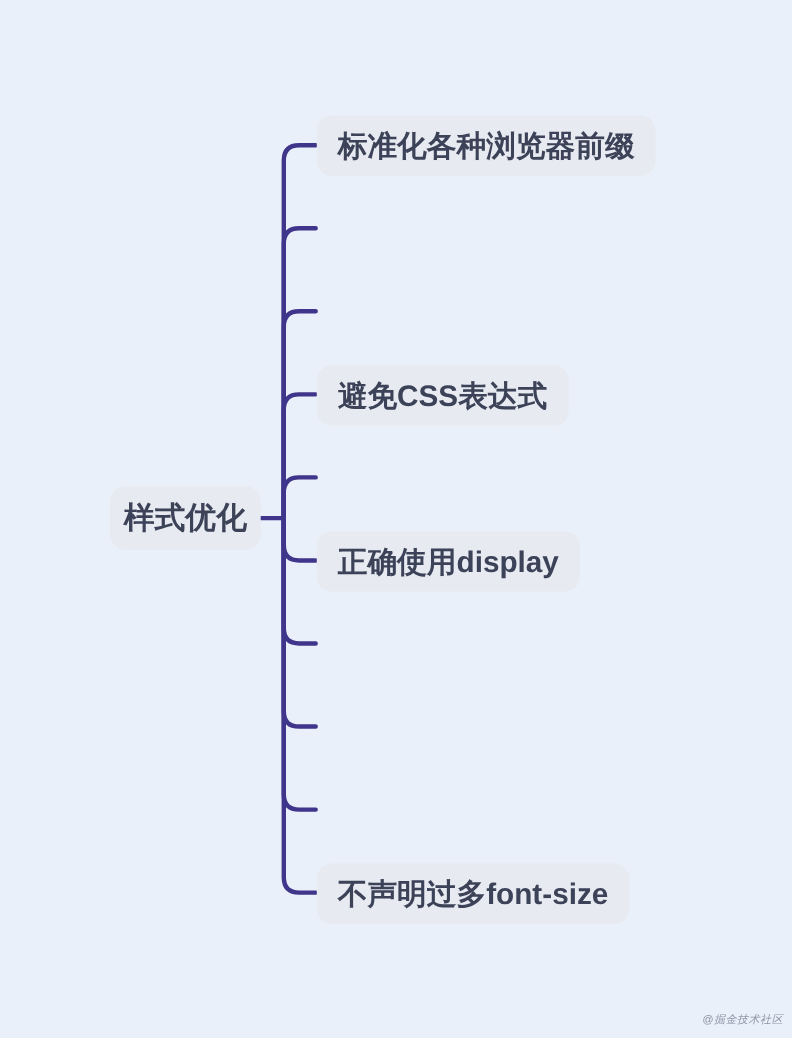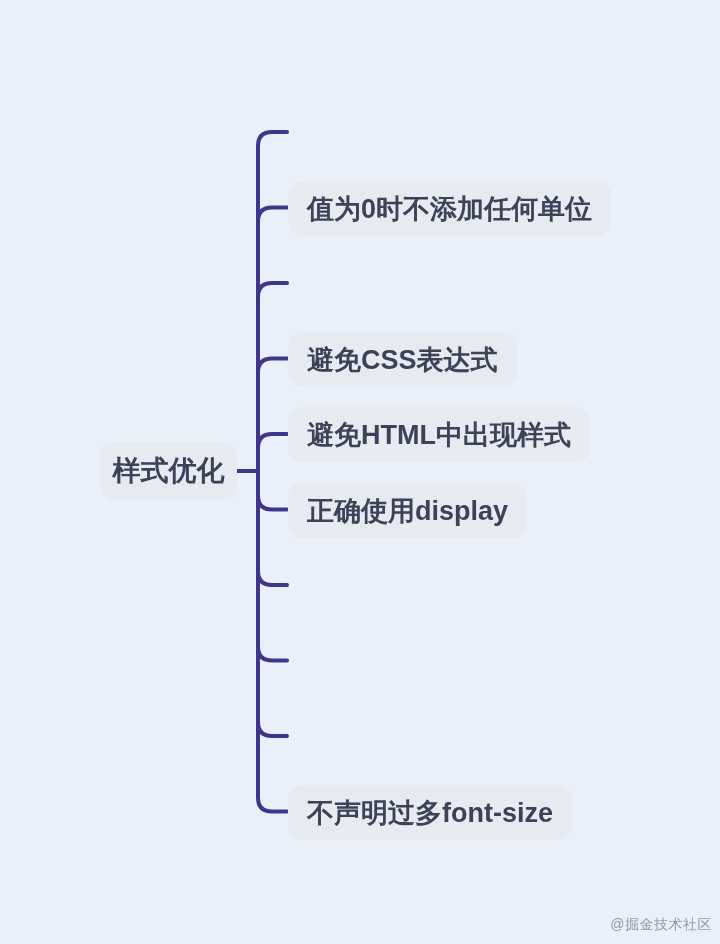--- a/index.html
+++ b/index.html
@@ -53,23 +53,24 @@
   .node.child {
     left: 288px;
     height: 55px;
     padding: 0 19px;
     font-size: 27px;
   }
   .watermark {
     position: absolute;
     right: 8px;
     bottom: 10px;
-    font-size: 14px;
+    font-size: 10px;
     color: var(--watermark);
     letter-spacing: 0.5px;
+    font-style: italic;
   }
 </style>
 </head>
 <body>
 
 <div class="canvas">
 
   <svg class="connectors" viewBox="0 0 720 944" xmlns="http://www.w3.org/2000/svg">
     <path d="M237 471 H258"></path>
     <path d="M258 471 V146 Q258 132 272 132 H287"></path>
@@ -79,21 +80,20 @@
     <path d="M258 471 V448 Q258 434 272 434 H287"></path>
     <path d="M258 471 V495.5 Q258 509.5 272 509.5 H287"></path>
     <path d="M258 471 V571 Q258 585 272 585 H287"></path>
     <path d="M258 471 V646.5 Q258 660.5 272 660.5 H287"></path>
     <path d="M258 471 V722 Q258 736 272 736 H287"></path>
     <path d="M258 471 V797.5 Q258 811.5 272 811.5 H287"></path>
   </svg>
 
   <div class="node root">样式优化</div>
 
-  <div class="node child" style="top:181px">值为0时不添加任何单位</div>
+  <div class="node child" style="top:105px">标准化各种浏览器前缀</div>
   <div class="node child" style="top:332px">避免CSS表达式</div>
-  <div class="node child" style="top:407px">避免HTML中出现样式</div>
   <div class="node child" style="top:483px">正确使用display</div>
   <div class="node child" style="top:785px">不声明过多font-size</div>
 
   <div class="watermark">@掘金技术社区</div>
 
 </div>
 
 </body></html>

